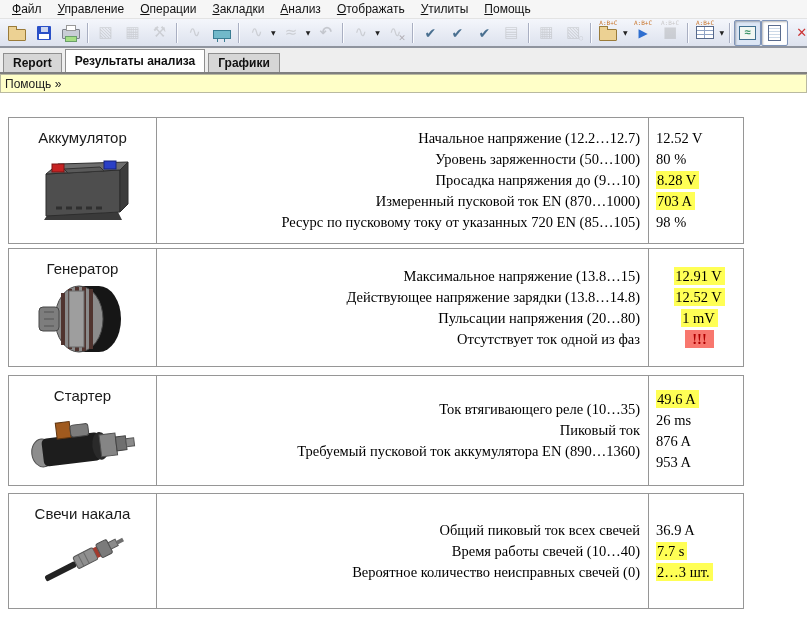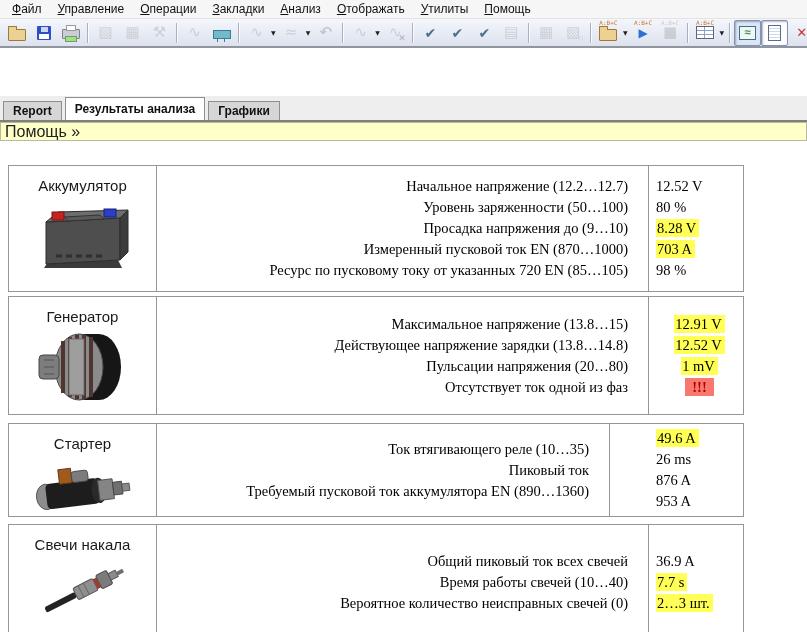--- a/index.html
+++ b/index.html
@@ -46,40 +46,40 @@
   .ic-ruler::before{content:"";position:absolute;left:3px;bottom:-4px;width:1px;height:4px;background:#3a7d93;box-shadow:7px 0 0 #3a7d93;}
   .ic-table{width:16px;height:11px;background:#fff;border:1px solid #56688a;position:relative;}
   .ic-table::before{content:"";position:absolute;left:0;right:0;top:3px;height:1px;background:#8fa2c4;box-shadow:0 4px 0 #8fa2c4;}
   .ic-table::after{content:"";position:absolute;top:0;bottom:0;left:7px;width:1px;background:#8fa2c4;}
   .ic-vchart{width:15px;height:12px;background:#f2f7f2;border:1px solid #3f6f8f;color:#2f8f5f;
     font-size:11px;line-height:10px;text-align:center;font-weight:bold;}
   .ic-vdoc{width:11px;height:14px;border:1px solid #5a6c8e;
     background:repeating-linear-gradient(#fff,#fff 2px,#9ab4d0 3px);}
   
   .tabstrip{height:24px;background:#eeeeee;display:flex;align-items:flex-end;
-    padding-left:3px;border-bottom:2px solid #7f7f7f;margin-top:48px;}
+    padding-left:3px;border-bottom:2px solid #7f7f7f;}
   .tab{font-weight:bold;font-size:12px;padding:0 9px;background:#d6d6d6;
     border:1px solid #8f8f8f;border-bottom:none;margin-right:3px;height:18px;line-height:18px;
     color:#111;white-space:nowrap;cursor:default;}
   .tab.active{background:#fff;height:22px;line-height:22px;}
   
   .helpbar{height:17px;background:var(--helpbar-bg,#ffffc8);border:1px solid #b9b9a0;
-    display:flex;align-items:center;font-size:16px;color:#222;padding-left:4px;cursor:default;}
+    display:flex;align-items:center;font-size:12px;color:#222;padding-left:4px;cursor:default;}
   
   .content{padding:24px 0 0 8px;border-radius:16px;}
   .section{width:736px;border:1px solid #969696;display:flex;box-sizing:border-box;background:#fff;}
   .sec-battery{height:127px;margin-bottom:4px;}
   .sec-generator{height:119px;margin-bottom:8px;text-align:center;}
-  .sec-starter{height:94px;margin-bottom:7px;gap:39px;}
+  .sec-starter{height:111px;margin-bottom:7px;}
   .sec-glow{height:116px;}
   .sec-left{width:148px;border-right:1px solid #969696;display:flex;flex-direction:column;
     align-items:center;padding-top:11px;box-sizing:border-box;flex:none;}
   .sec-title{font-size:15px;color:#1a1a1a;margin-bottom:4px;}
   .sec-mid{flex:1;border-right:1px solid #969696;display:flex;flex-direction:column;
-    justify-content:center;align-items:flex-end;padding-right:20px;
+    justify-content:center;align-items:flex-end;padding-right:8px;
     font-family:"Liberation Serif","DejaVu Serif",serif;font-size:14.5px;color:#000;overflow:hidden;}
   .sec-right{width:87px;display:flex;flex-direction:column;justify-content:center;
     padding-left:7px;font-family:"Liberation Serif","DejaVu Serif",serif;font-size:14.5px;color:#000;flex:none;}
   .row{height:21px;line-height:21px;white-space:nowrap;}
   .hl-yellow{background:var(--hl-yellow,#ffff55);padding:1px 3px 1px 1px;}
   .hl-red{background:var(--hl-red,#f8776e);color:var(--hl-red-text,#b00000);padding:1px 7px;font-weight:bold;}
 </style>
 </head>
 <body>
 

